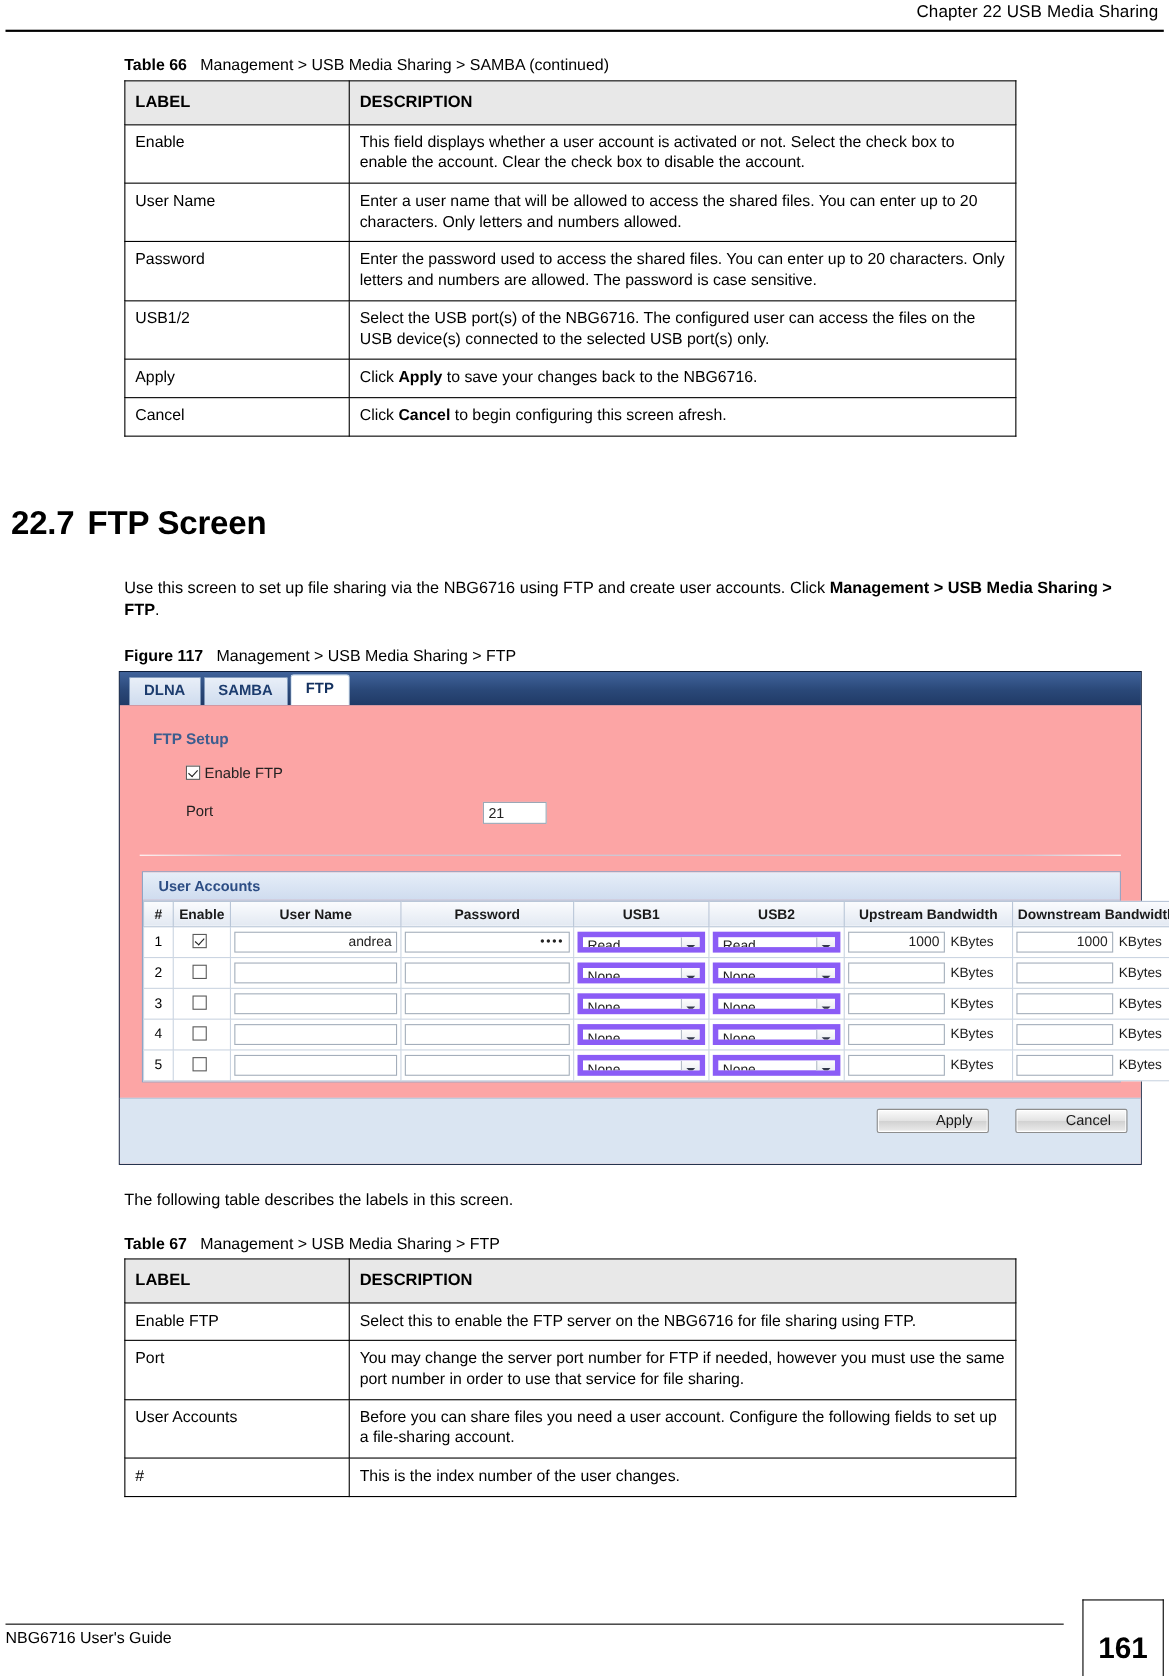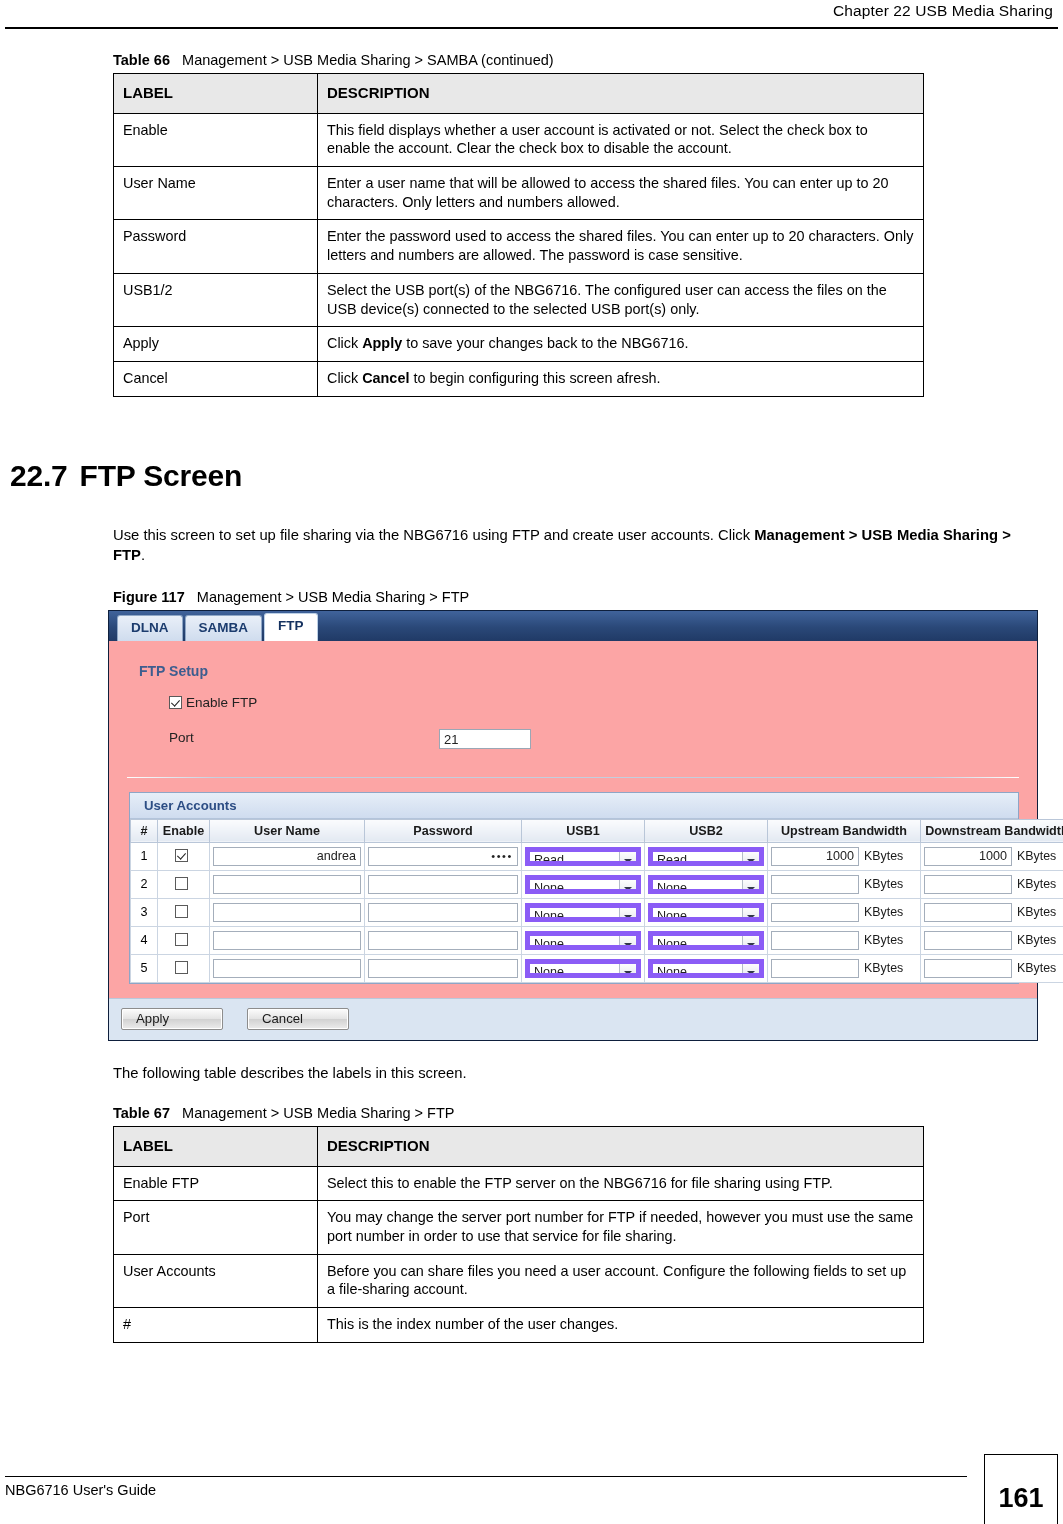--- a/index.html
+++ b/index.html
@@ -186,21 +186,21 @@
     background: #fff;
     height: 20px;
     line-height: 20px;
     font-size: 13px;
     padding: 0 4px;
     box-sizing: border-box;
     color: #222;
     vertical-align: middle;
     font-family: "Liberation Sans", sans-serif;
   }
-  .port-input { width: 92px; }
+  .port-input { width: 58px; }
 
   .hsep {
     margin: 12px 18px 0 18px;
     height: 1px;
     background: linear-gradient(to right, #ffffff, #c3cede 10%, #c3cede 90%, #ffffff);
   }
 
   
   .ua-wrap { padding: 14px 18px 0 20px; }
   .ua-box { border: 1px solid #8ea5c6; }
@@ -290,22 +290,22 @@
     border-top: 4px solid #33384a;
   }
   .bw-cell { display: flex; align-items: center; gap: 5px; }
   .bw-cell .cell-input { width: 88px; flex: 0 0 88px; }
   .bw-cell .unit { font-size: 12.4px; color: #1a1a1a; }
 
   .ui-footer {
     background: #dae5f2;
     border-top: 1px solid #b9c8dc;
     margin-top: 14px;
-    text-align: left;
-    padding: 9px 0 10px 0;
+    text-align: right;
+    padding: 9px 0 28px 0;
   }
   .btn {
     display: inline-block;
     min-width: 72px;
     padding: 2px 14px 3px 14px;
     margin: 0 12px;
     font-size: 13.2px;
     color: #1a1a1a;
     border: 1px solid #8d8d8d;
     border-radius: 2px;

